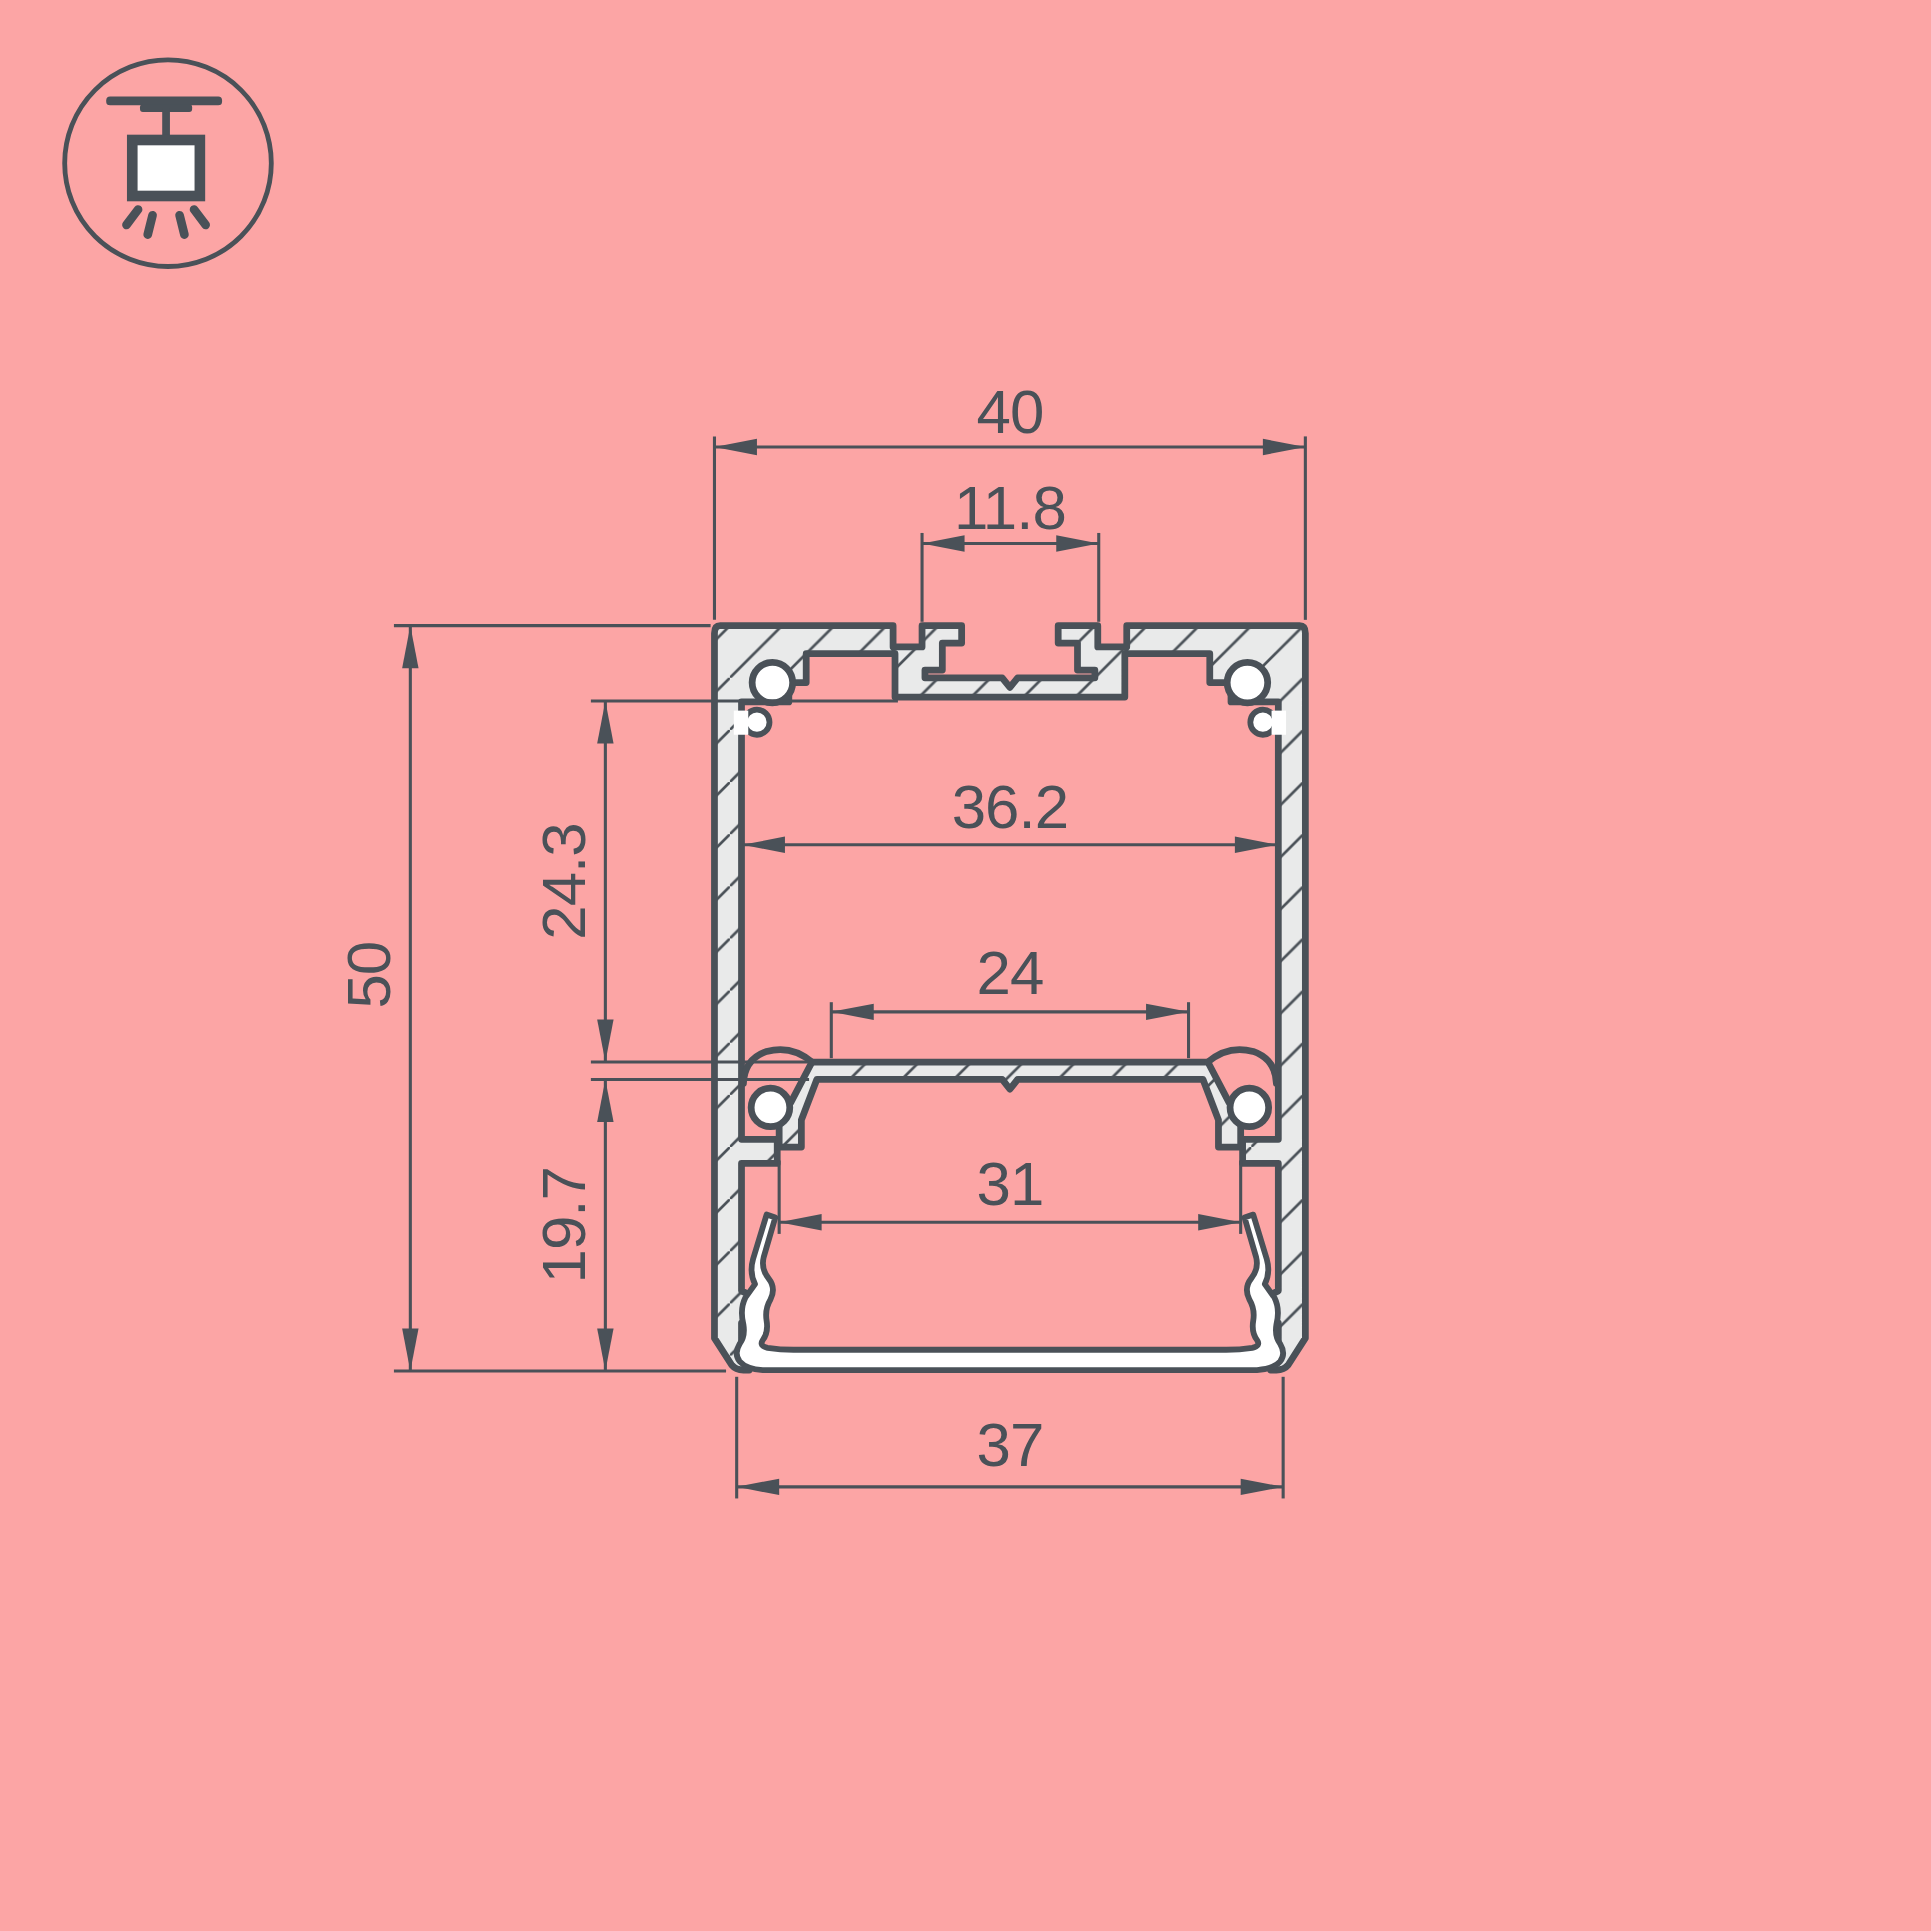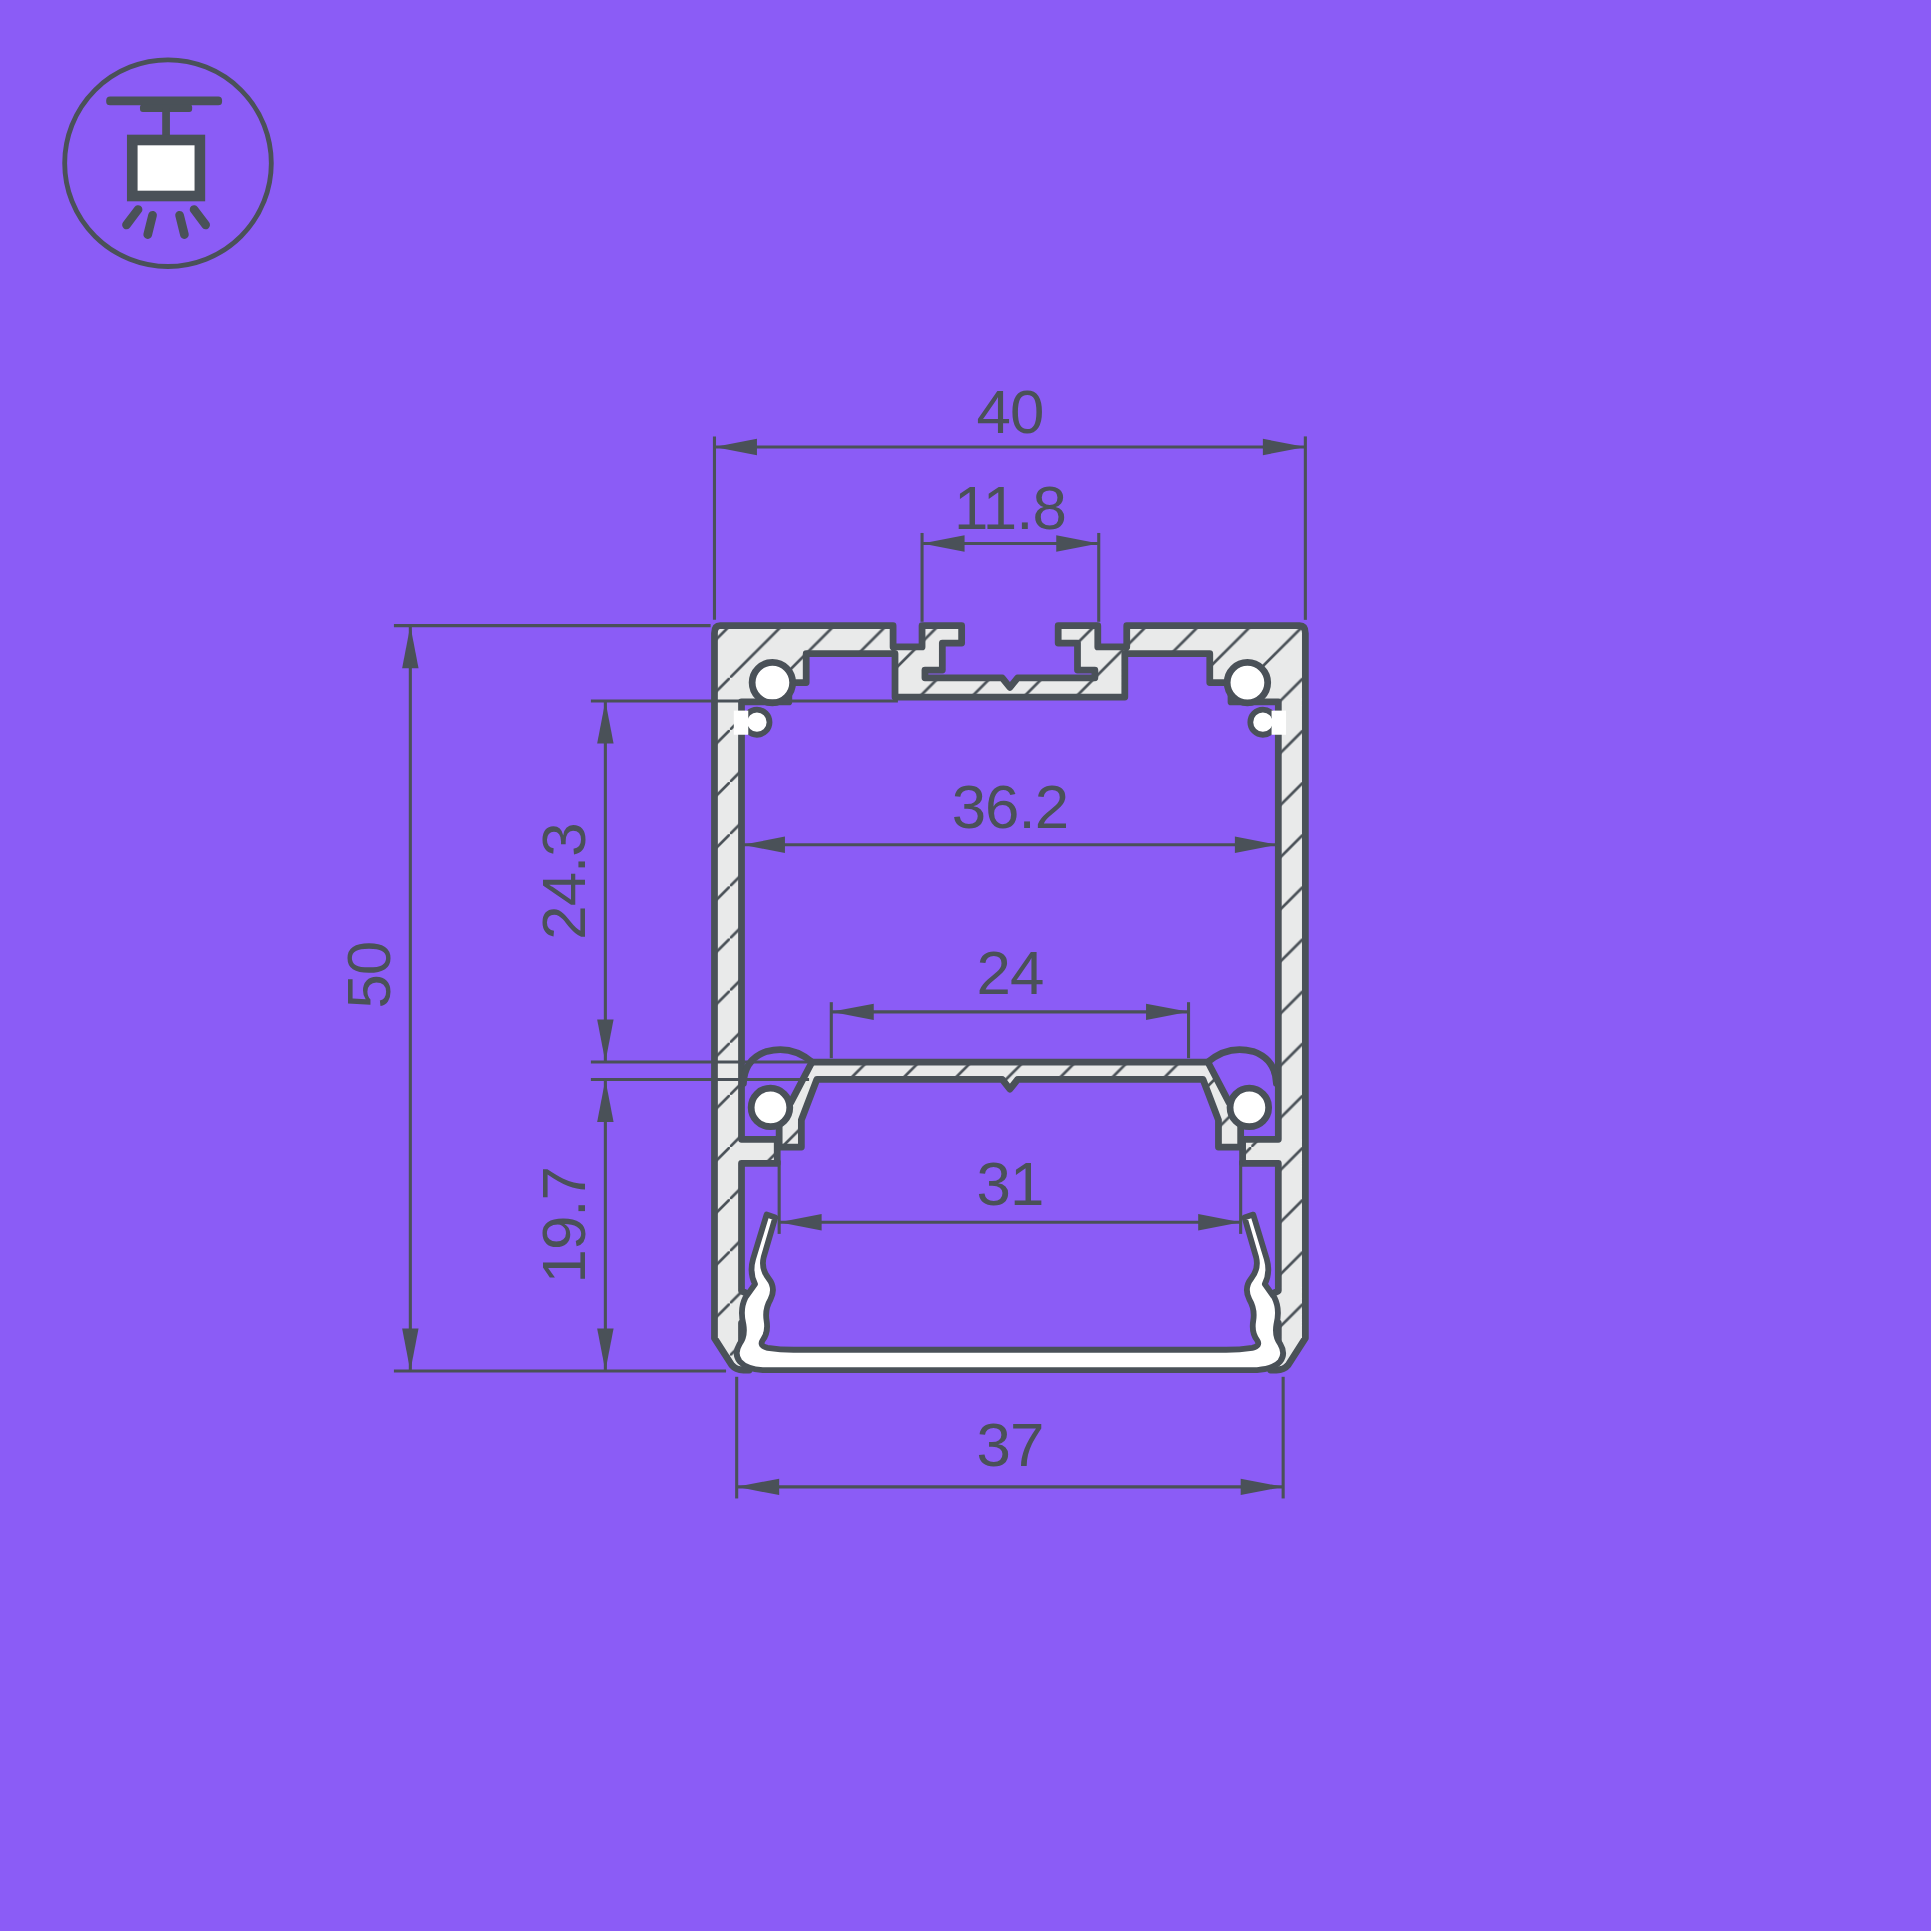--- a/index.html
+++ b/index.html
@@ -1,16 +1,16 @@
 <!DOCTYPE html>
 <html><head>
 <meta charset="utf-8">
 <style>
   html,body{margin:0;padding:0;background:#ffffff;}
-  .page{width:1931px;height:1931px;position:relative;background:#8b5cf6;overflow:hidden;}
+  .page{width:1931px;height:1931px;position:relative;background:#fca5a5;overflow:hidden;}
   svg{display:block;}
   text{font-family:"Liberation Sans", sans-serif;fill:#4a5158;letter-spacing:-1px;}
   .dim-label{font-size:64px;}
 </style>
 </head>
 <body>
 
 <div class="page">
 <svg width="1931" height="1931" viewBox="0 0 2000 2000">
   <defs>

